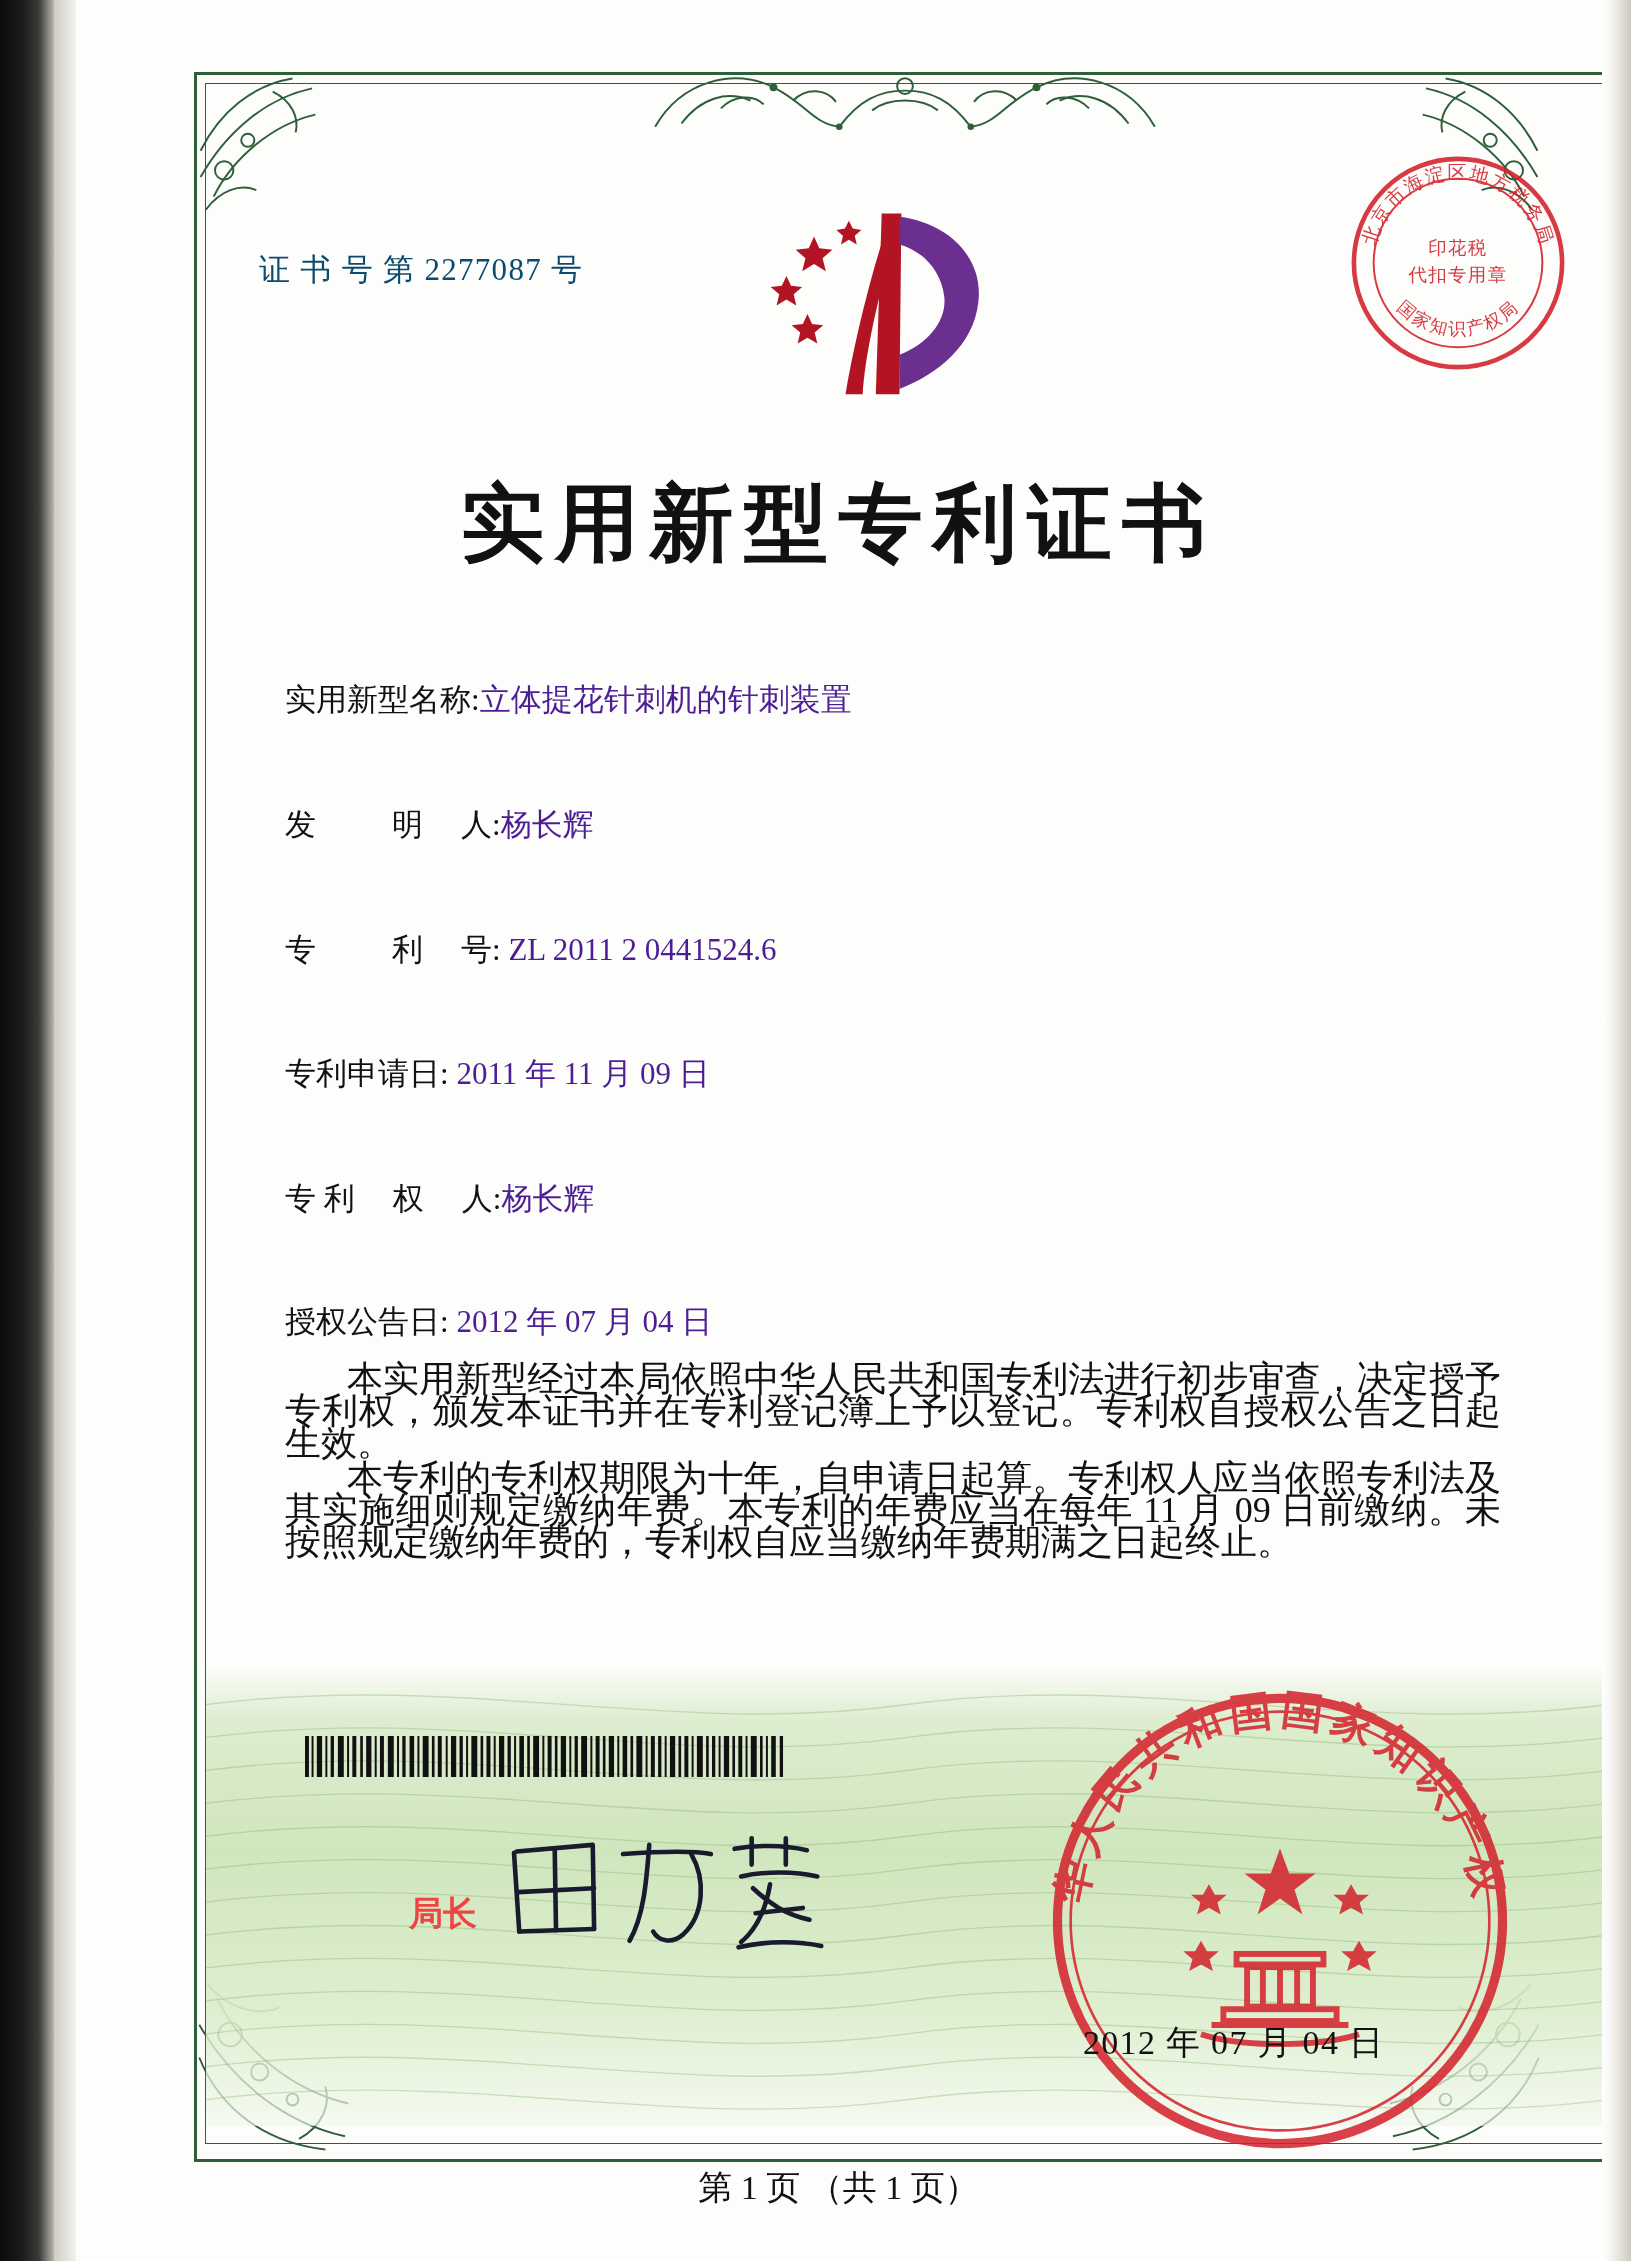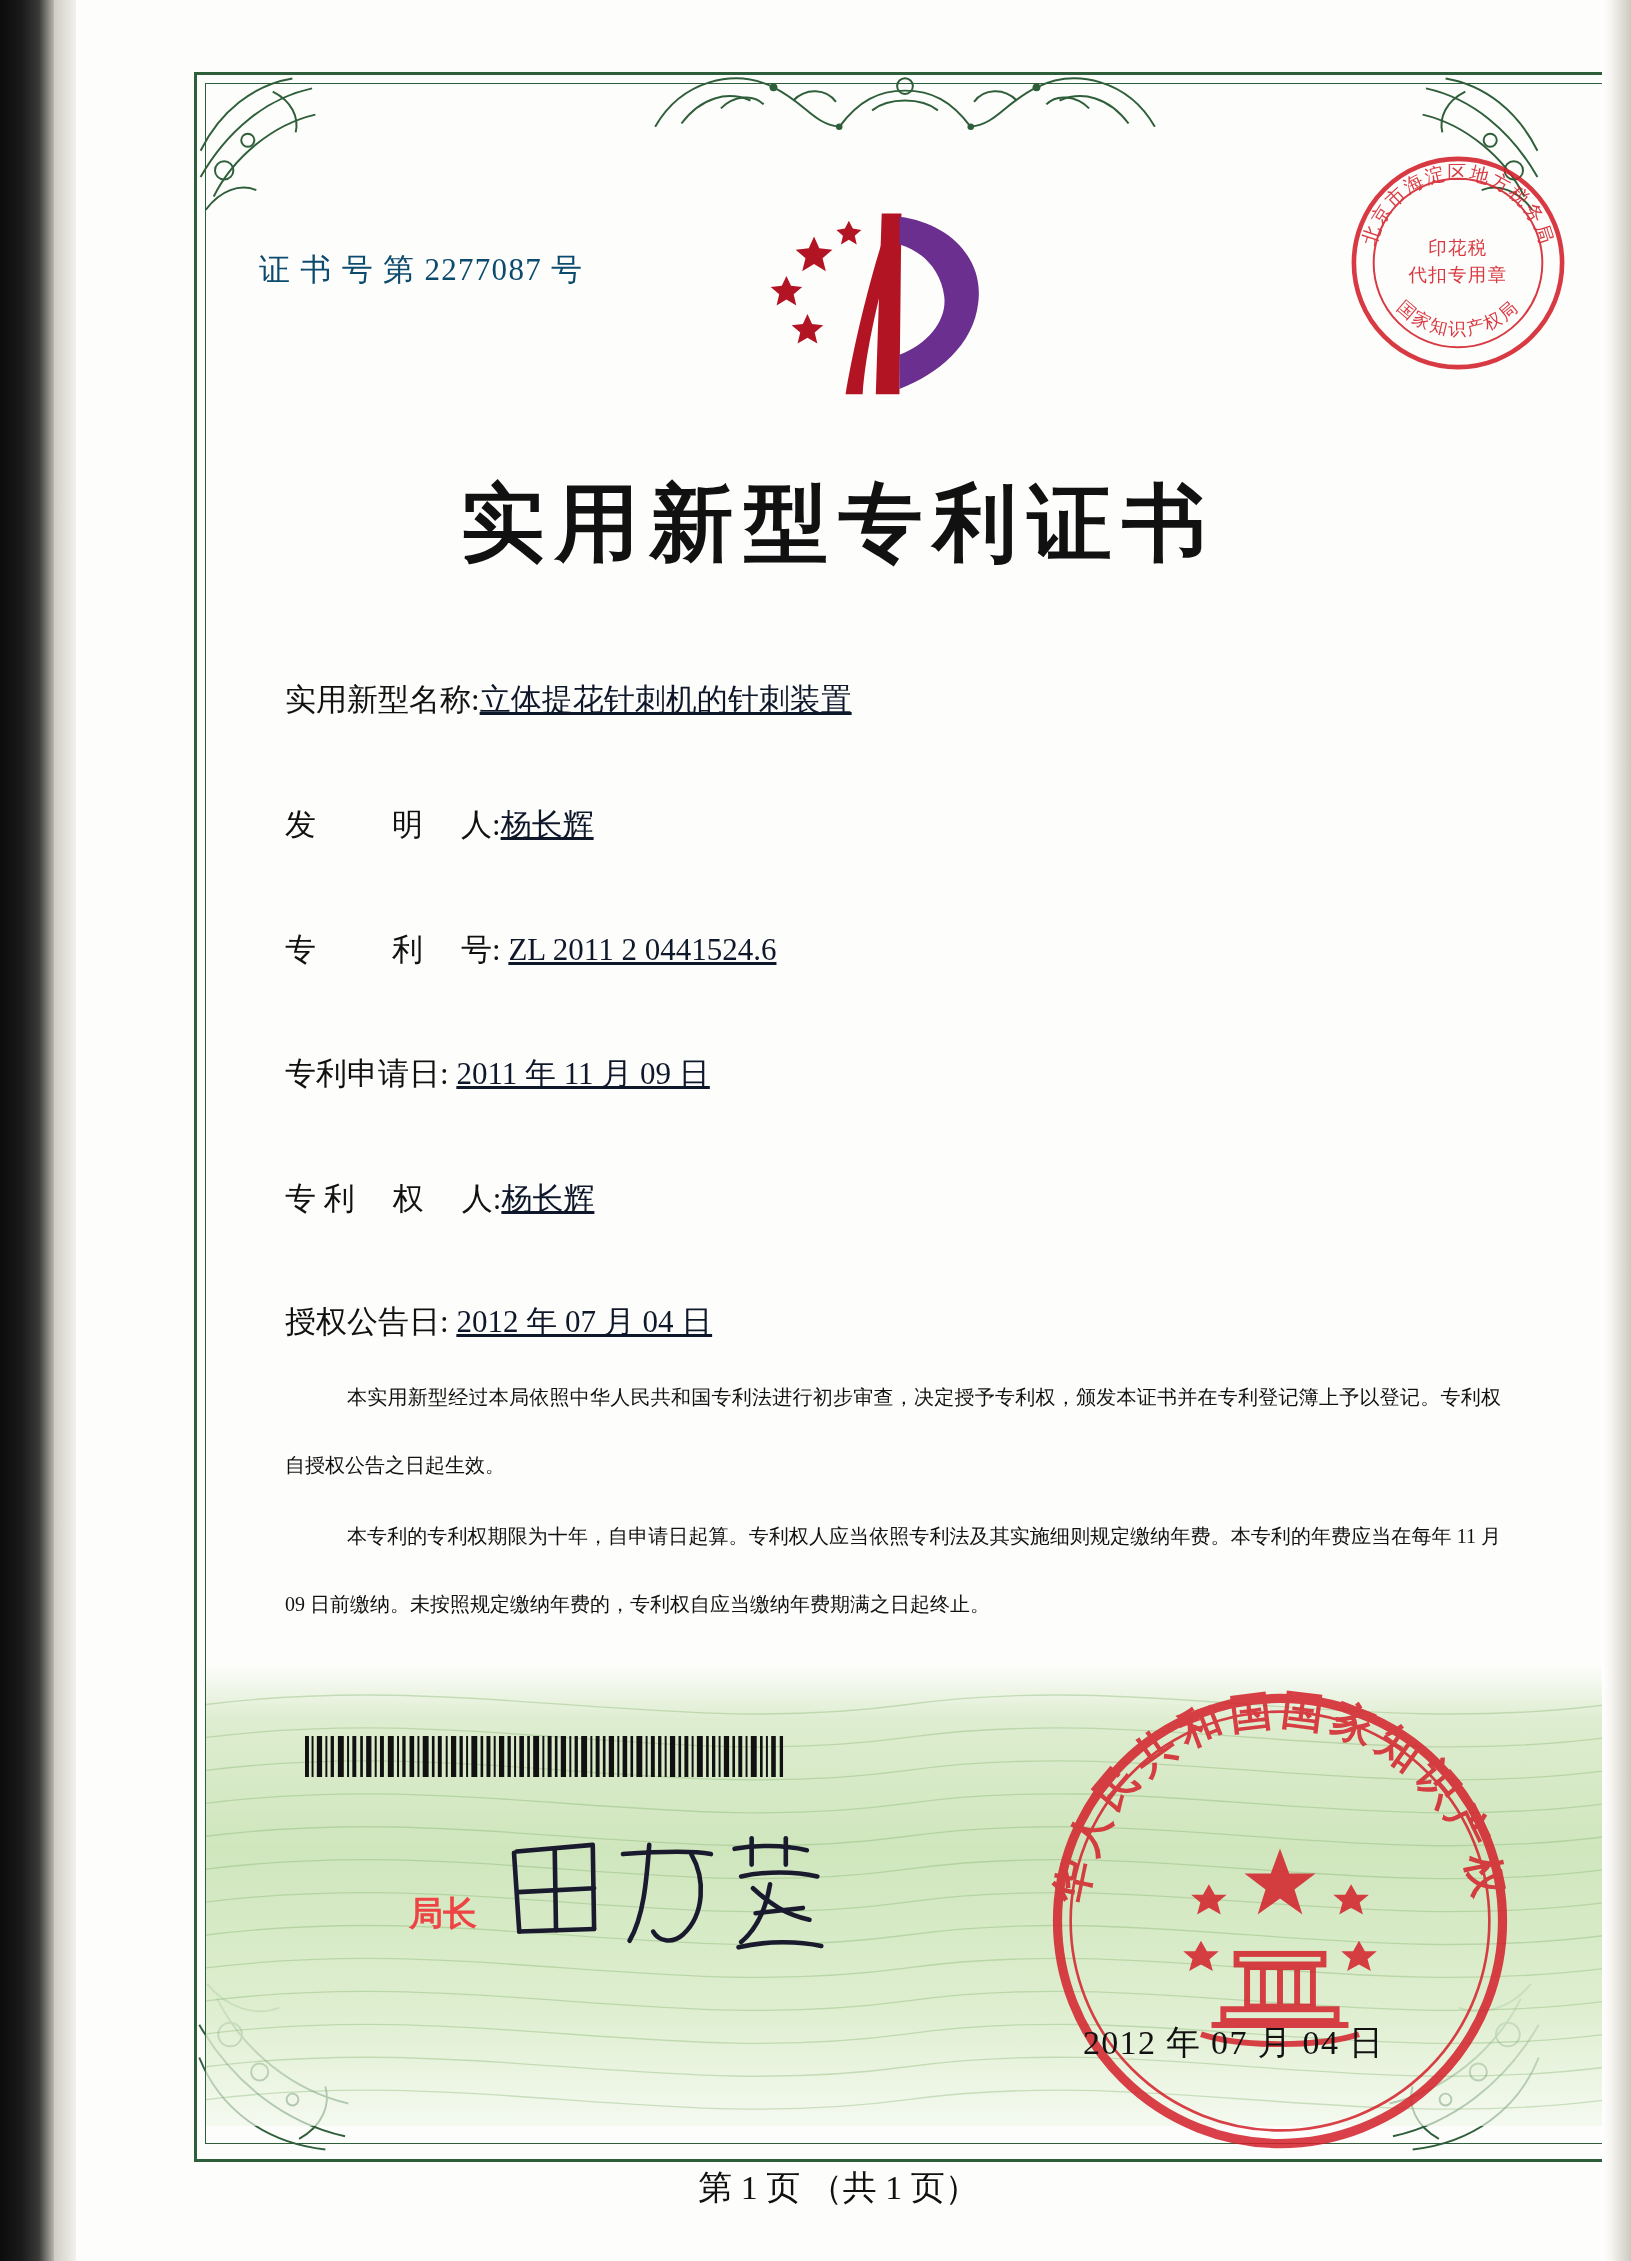--- a/index.html
+++ b/index.html
@@ -132,39 +132,39 @@
     position: absolute;
     left: 209px;
     font-size: 31px;
     color: #111;
     white-space: nowrap;
   }
   .field-label {
     display: inline-block;
     color: #111;
   }
-  .field-value { color: #0f172a; text-decoration: underline; }
+  .field-value { color: #4c1d95; }
 
   #f-name   { top: 679px; }
   #f-inv    { top: 804px; }
   #f-patno  { top: 929px; }
   #f-appdate{ top: 1053px; }
   #f-owner  { top: 1178px; }
   #f-grant  { top: 1301px; }
 
   .spacer-wide { display: inline-block; width: 76px; }
   .spacer-mid  { display: inline-block; width: 38px; }
 
   
   #body-text {
     position: absolute;
     left: 209px; top: 1363px;
     width: 1216px;
-    font-size: 20px;
-    line-height: 68px;
+    font-size: 36px;
+    line-height: 32px;
     color: #111;
     text-align: justify;
   }
   #body-text p {
     margin: 0 0 2.6px 0;
     text-indent: 62px;
   }
 
   
   #barcode {

